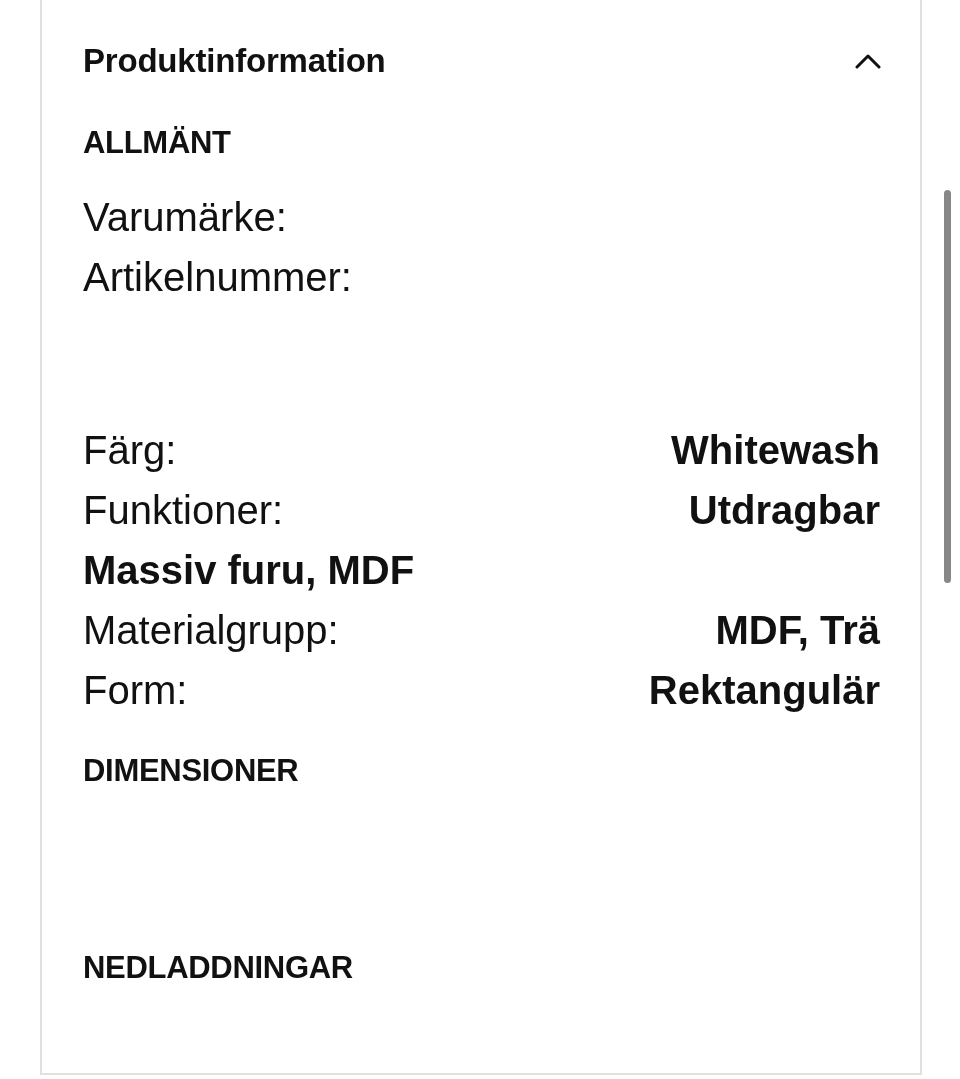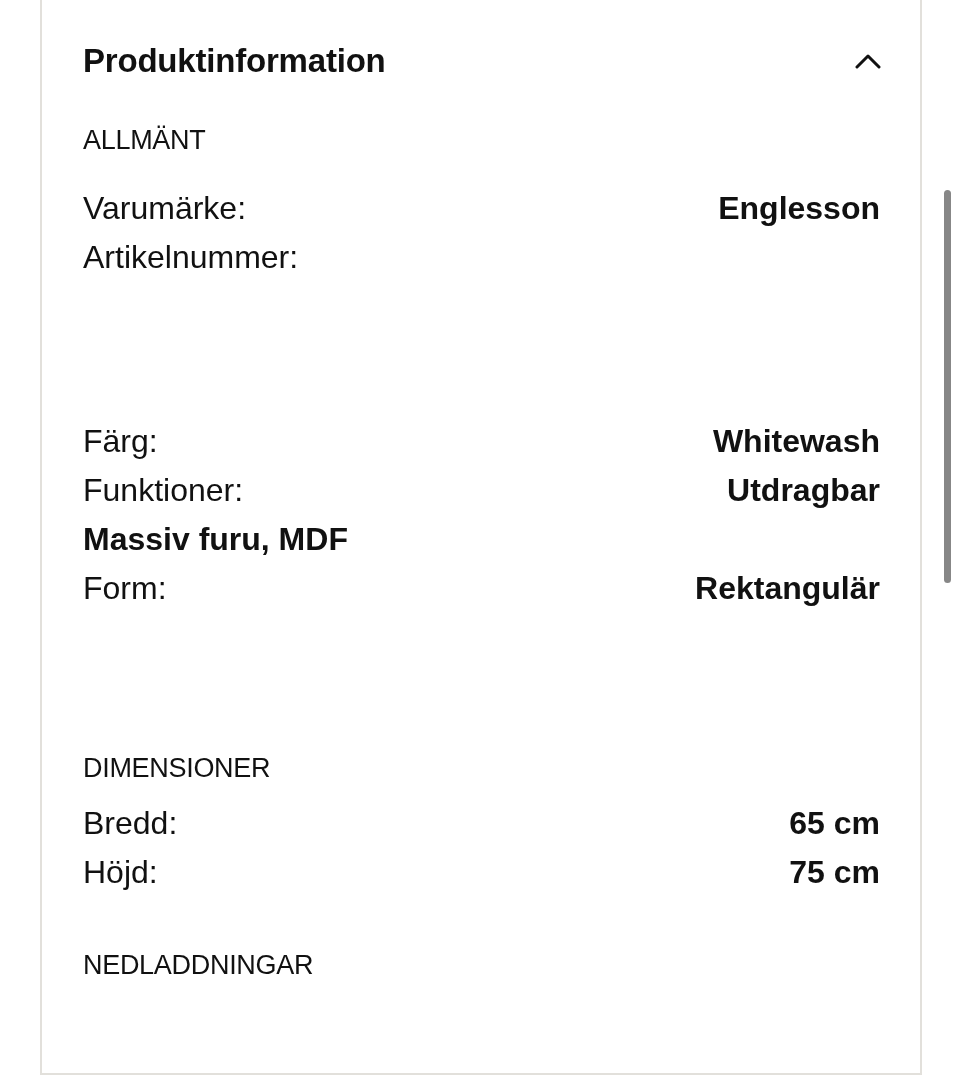--- a/index.html
+++ b/index.html
@@ -49,37 +49,37 @@
     width: 30px;
     height: 30px;
     display: flex;
     align-items: center;
     justify-content: center;
     margin-right: -3px;
   }
   .section-heading {
     position: absolute;
     left: 41px;
-    font-size: 27px;
-    font-weight: normal;
+    font-size: 31px;
+    font-weight: bold;
     letter-spacing: -0.3px;
     color: #111;
     text-transform: uppercase;
   }
   .rows {
     position: absolute;
     left: 41px;
     width: 797px;
   }
   .row {
     display: flex;
     justify-content: space-between;
-    align-items: center;
     height: 49px;
-    font-size: 32px;
+    font-size: 40px;
+    margin-top: 11px;
   }
   .row .label {
     font-weight: normal;
     color: #111;
   }
   .row .value {
     font-weight: bold;
     color: #111;
     text-align: right;
   }
@@ -112,56 +112,49 @@
         <svg width="26" height="16" viewBox="0 0 26 16">
           <polyline points="2,14 13,3 24,14" fill="none" stroke="#111" stroke-width="3" stroke-linecap="round" stroke-linejoin="round"></polyline>
         </svg>
       </span>
     </div>
 
     <div class="section-heading" style="top:127px;">ALLMÄNT</div>
     <div class="rows" style="top:186px;">
       <div class="row">
         <span class="label">Varumärke:</span>
-        <span class="value">Englesson</span>
       </div>
       <div class="row">
         <span class="label">Artikelnummer:</span>
       </div>
     </div>
 
     <div class="rows" style="top:419px;">
       <div class="row">
         <span class="label">Färg:</span>
         <span class="value">Whitewash</span>
       </div>
       <div class="row">
         <span class="label">Funktioner:</span>
         <span class="value">Utdragbar</span>
       </div>
       <div class="row">
         <span class="value">Massiv furu, MDF</span>
       </div>
       <div class="row">
+        <span class="label">Materialgrupp:</span>
+        <span class="value">MDF, Trä</span>
+      </div>
+      <div class="row">
         <span class="label">Form:</span>
         <span class="value">Rektangulär</span>
       </div>
     </div>
 
     <div class="section-heading" style="top:743px;margin-top:12px;">DIMENSIONER</div>
-    <div class="rows" style="top:801px;">
-      <div class="row">
-        <span class="label">Bredd:</span>
-        <span class="value">65 cm</span>
-      </div>
-      <div class="row">
-        <span class="label">Höjd:</span>
-        <span class="value">75 cm</span>
-      </div>
-    </div>
 
     <div class="section-heading" style="top:952px;">NEDLADDNINGAR</div>
   </div>
 
   <div class="scrollbar-track">
     <div class="scrollbar-thumb"></div>
   </div>
 </div>
 
 </body></html>

